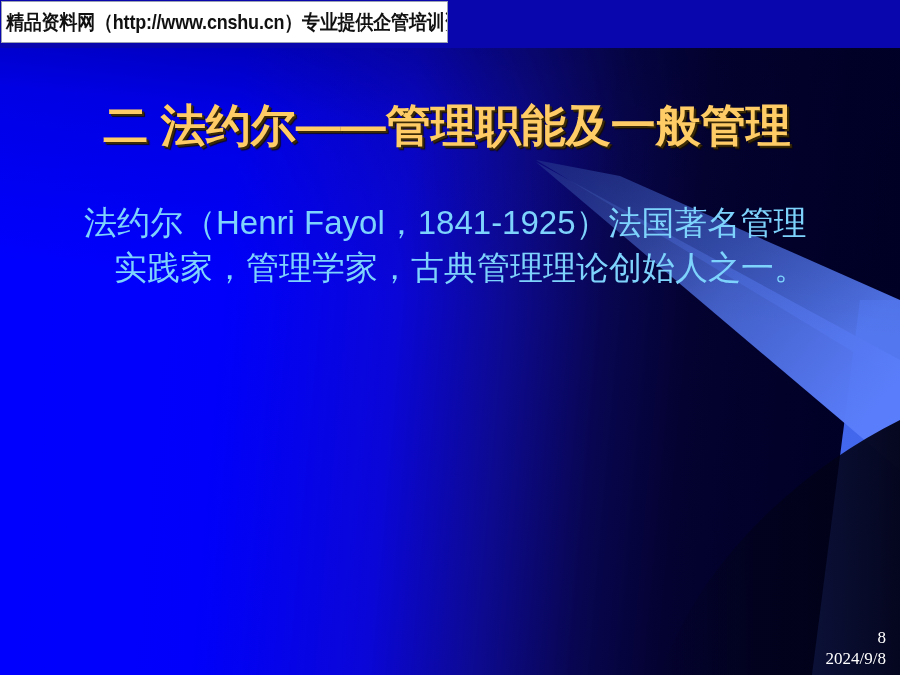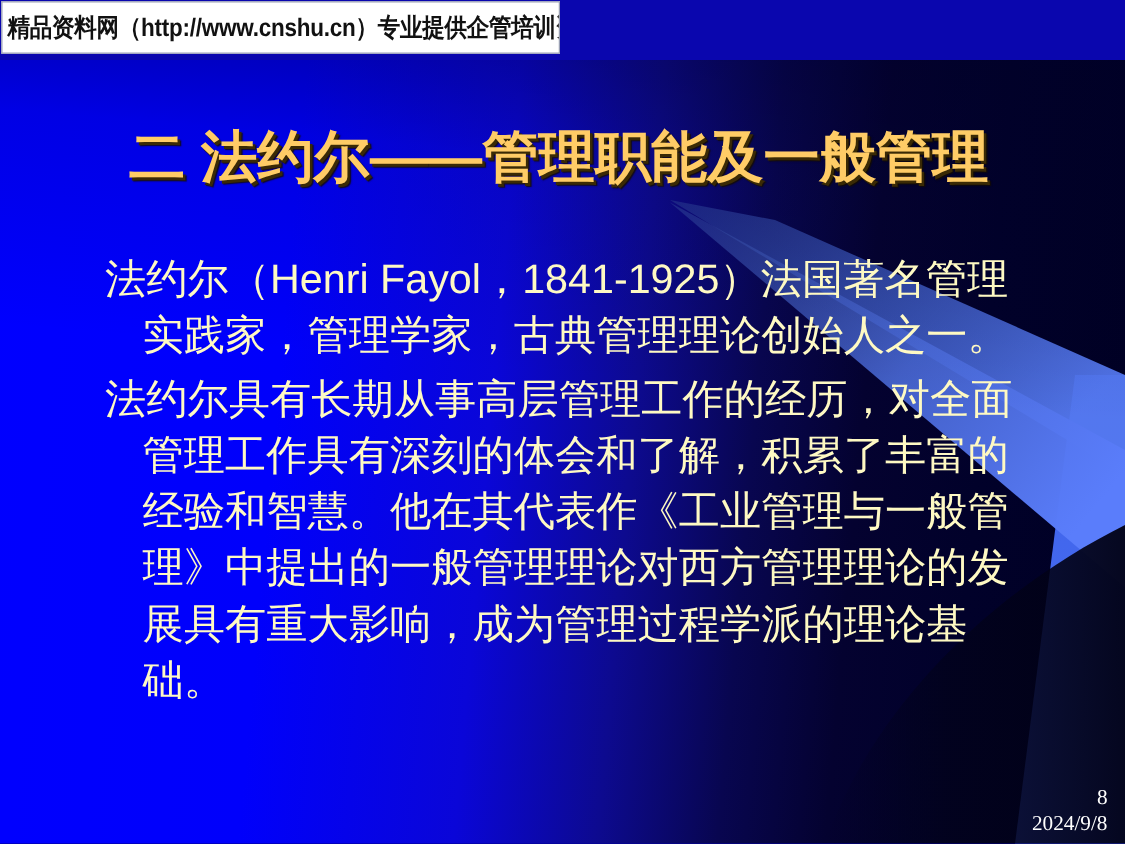--- a/index.html
+++ b/index.html
@@ -98,21 +98,21 @@
   }
 
   
   #body-block {
     position: absolute;
     left: 84px;
     top: 200px;
     width: 748px;
   }
   .para {
-    color: #fef9c3;
+    color: #7dd3fc;
     font-family: "Liberation Sans", sans-serif;
     font-size: 33px;
     line-height: 45px;
     font-weight: 400;
     text-indent: 0;
     padding-left: 30px;
     margin: 0 0 6px 0;
     white-space: pre-wrap;
     word-break: break-all;
   }
@@ -180,21 +180,20 @@
   <div id="banner-strip">
     <div id="banner">
       <span id="banner-text">精品资料网（http://www.cnshu.cn）专业提供企管培训资料</span>
     </div>
   </div>
 
   <div id="title">二 法约尔——管理职能及一般管理</div>
 
   <div id="body-block">
     <p class="para"><span class="first-line-pull">法约尔（Henri Fayol，1841-1925）法国</span><span>著名管理实践家，管理学家，古典管理理论创始人之一。</span></p>
-    <p class="para"><span class="first-line-pull">法约尔具有长期从事高层管理工作的经历，</span><span>对全面管理工作具有深刻的体会和了解，积累了丰富的经验和智慧。他在其代表作《工业管理与一般管理》中提出的一般管理理论对西方管理理论的发展具有重大影响，成为管理过程学派的理论基础。</span></p>
   </div>
 
   <div id="footer">
     <span id="page-number">8</span>
     <span id="slide-date">2024/9/8</span>
   </div>
 
 </div>
 
 </body></html>

